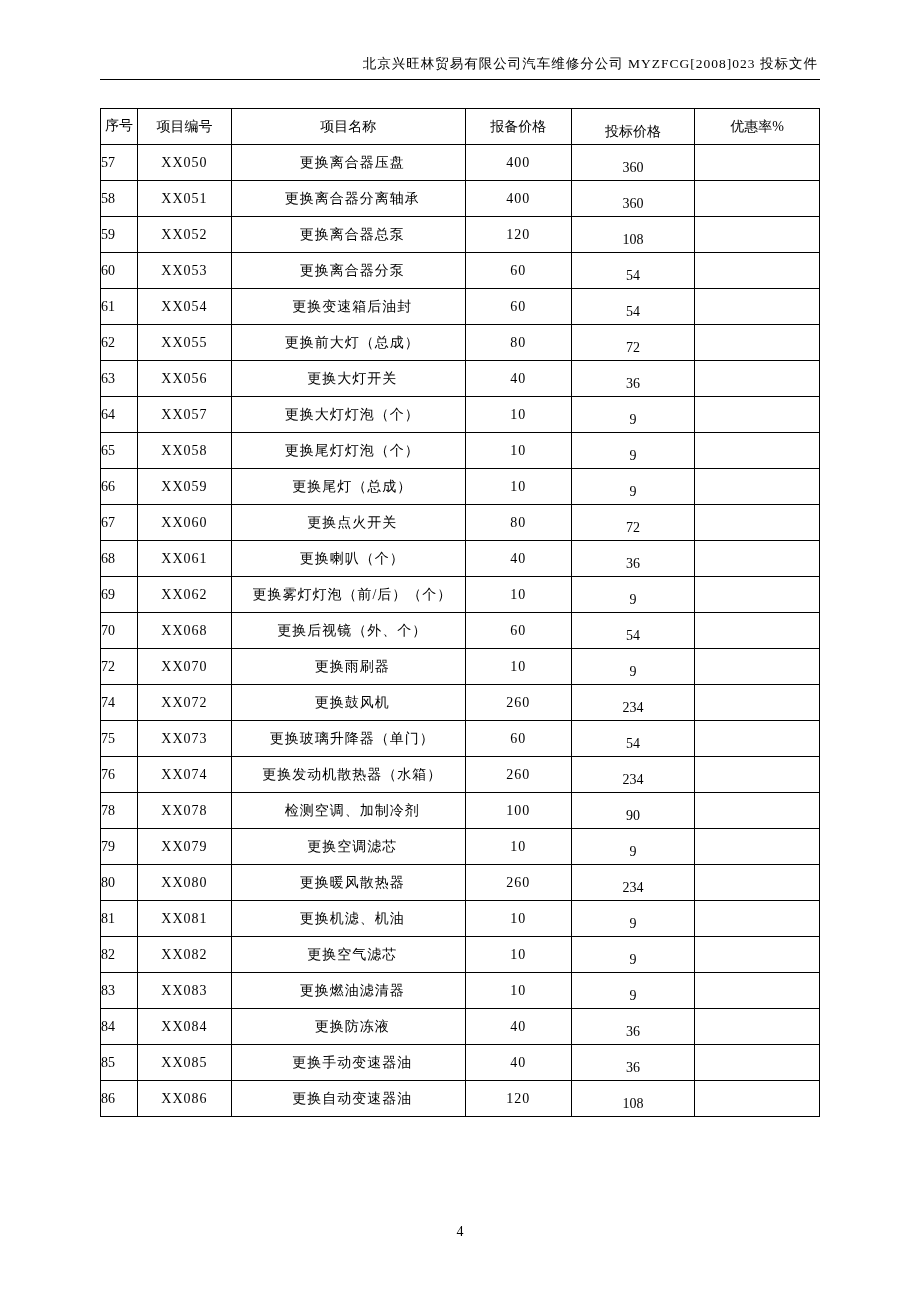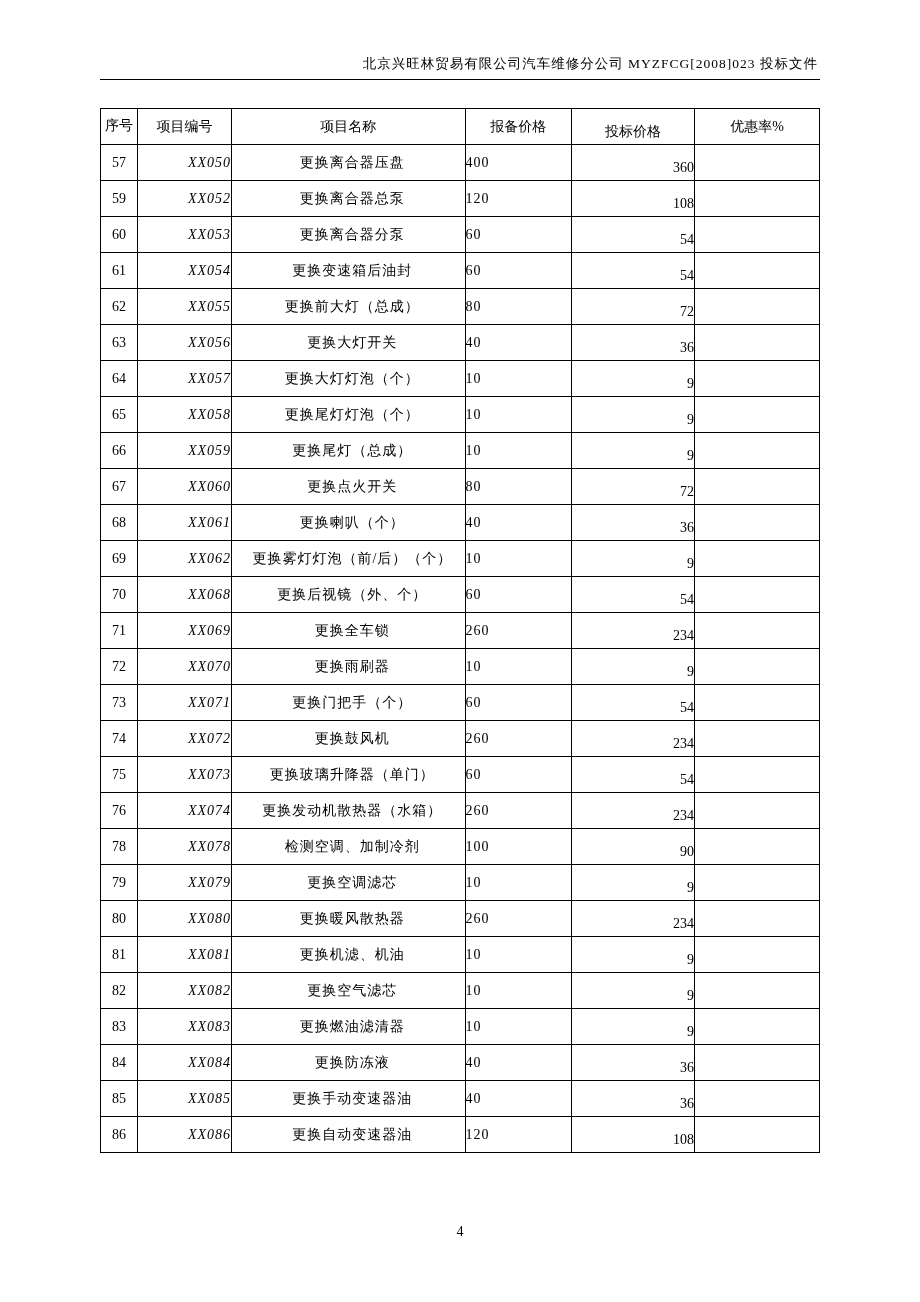--- a/index.html
+++ b/index.html
@@ -42,25 +42,25 @@
       font-weight: normal;
       text-align: center;
     }
     col.c1 { width: 36px; }
     col.c2 { width: 92px; }
     col.c3 { width: 228px; }
     col.c4 { width: 104px; }
     col.c5 { width: 120px; }
     col.c6 { width: 122px; }
     .th-seq { line-height: 1.3; }
-    td.seq   { text-align: center; }
-    td.code  { text-align: right; letter-spacing: 1px; font-style: italic; }
+    td.seq   { text-align: left; }
+    td.code  { text-align: center; letter-spacing: 1px; }
     td.name  { text-align: center; padding-left: 8px; letter-spacing: 1px; }
-    td.price { letter-spacing: 1px; }
-    td.bid   { text-align: right; vertical-align: middle; padding-top: 10px; }
+    td.price { text-align: center; letter-spacing: 1px; }
+    td.bid   { text-align: center; vertical-align: middle; padding-top: 10px; }
     td.disc  { }
     .page-num {
       position: absolute;
       left: 0; right: 0;
       bottom: 62px;
       text-align: center;
       font-size: 14px;
     }
   </style>
 </head>
@@ -91,20 +91,28 @@
     <tbody id="tbody">
         <tr>
           <td class="seq">57</td>
           <td class="code">XX050</td>
           <td class="name">更换离合器压盘</td>
           <td class="price">400</td>
           <td class="bid">360</td>
           <td class="disc"></td>
         </tr>
         <tr>
+          <td class="seq">58</td>
+          <td class="code">XX051</td>
+          <td class="name">更换离合器分离轴承</td>
+          <td class="price">400</td>
+          <td class="bid">360</td>
+          <td class="disc"></td>
+        </tr>
+        <tr>
           <td class="seq">59</td>
           <td class="code">XX052</td>
           <td class="name">更换离合器总泵</td>
           <td class="price">120</td>
           <td class="bid">108</td>
           <td class="disc"></td>
         </tr>
         <tr>
           <td class="seq">60</td>
           <td class="code">XX053</td>
@@ -187,41 +195,25 @@
         </tr>
         <tr>
           <td class="seq">70</td>
           <td class="code">XX068</td>
           <td class="name">更换后视镜（外、个）</td>
           <td class="price">60</td>
           <td class="bid">54</td>
           <td class="disc"></td>
         </tr>
         <tr>
-          <td class="seq">71</td>
-          <td class="code">XX069</td>
-          <td class="name">更换全车锁</td>
-          <td class="price">260</td>
-          <td class="bid">234</td>
-          <td class="disc"></td>
-        </tr>
-        <tr>
           <td class="seq">72</td>
           <td class="code">XX070</td>
           <td class="name">更换雨刷器</td>
           <td class="price">10</td>
           <td class="bid">9</td>
-          <td class="disc"></td>
-        </tr>
-        <tr>
-          <td class="seq">73</td>
-          <td class="code">XX071</td>
-          <td class="name">更换门把手（个）</td>
-          <td class="price">60</td>
-          <td class="bid">54</td>
           <td class="disc"></td>
         </tr>
         <tr>
           <td class="seq">74</td>
           <td class="code">XX072</td>
           <td class="name">更换鼓风机</td>
           <td class="price">260</td>
           <td class="bid">234</td>
           <td class="disc"></td>
         </tr>

